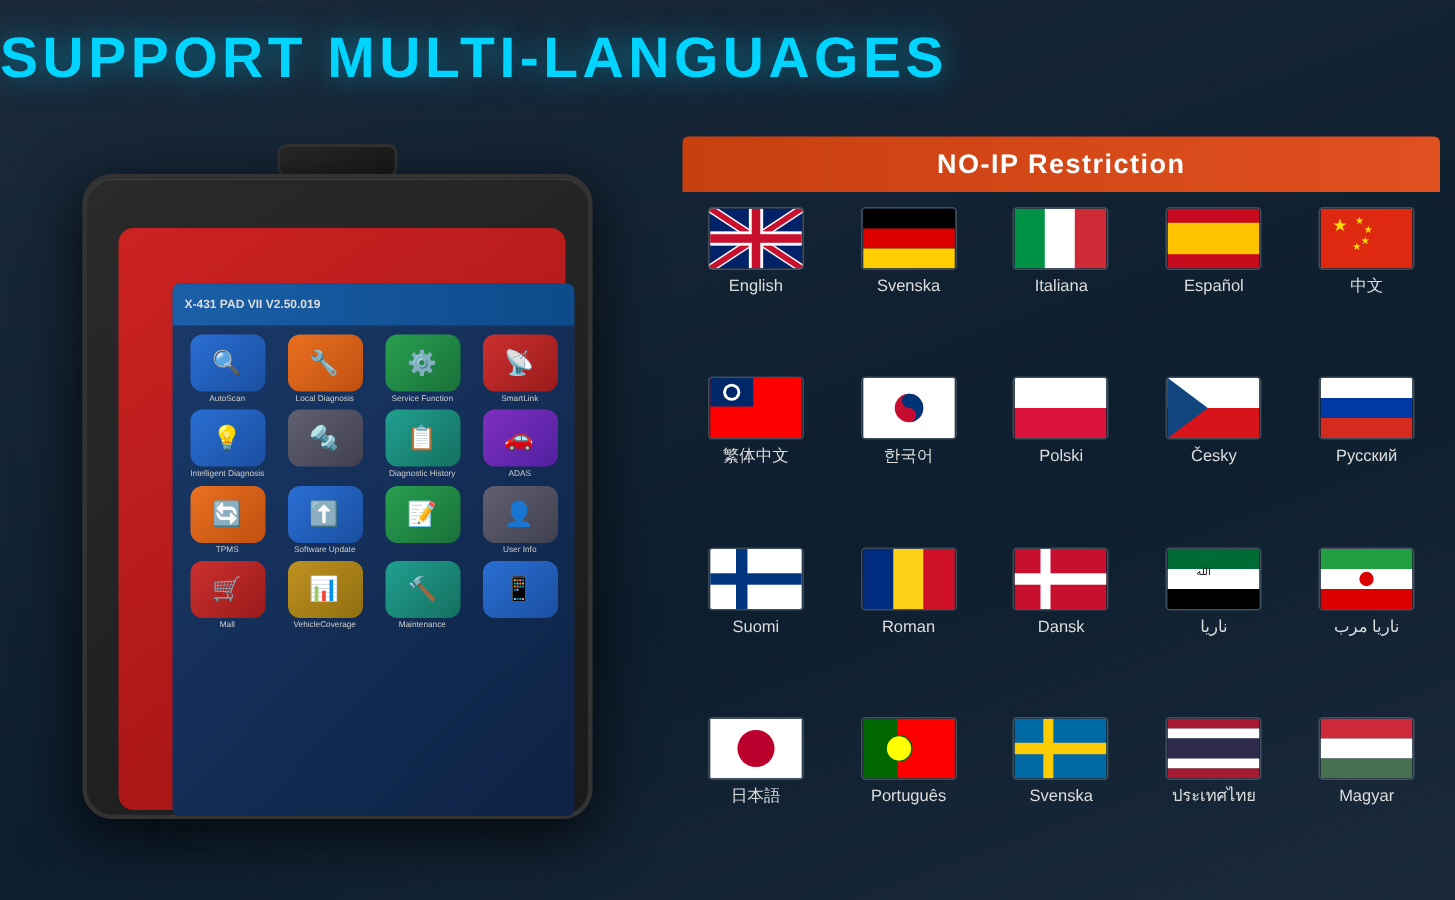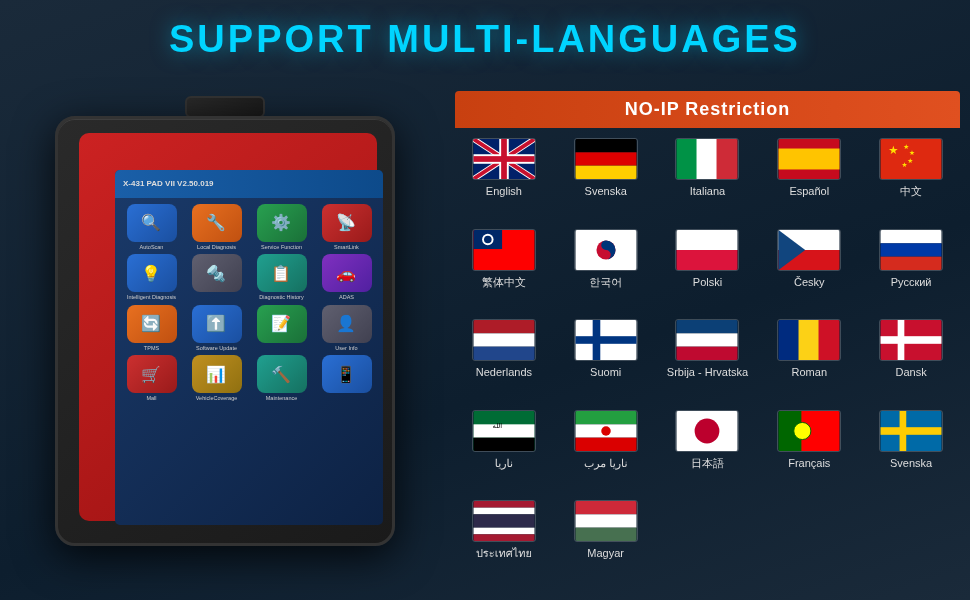--- a/index.html
+++ b/index.html
@@ -11,21 +11,21 @@
       background: #1a2a3a;
     }
     .container {
       width: 970px;
       height: 600px;
       display: flex;
       flex-direction: column;
       background: linear-gradient(160deg, #1a2a3a 0%, #0d1e2e 60%, #1a2a3a 100%);
     }
     .header {
-      text-align: center;
+      text-align: left;
       padding: 18px 0 10px;
     }
     .header h1 {
       font-size: 38px;
       font-weight: 900;
       color: #00d4ff;
       letter-spacing: 3px;
       text-transform: uppercase;
       text-shadow: 0 0 20px rgba(0,212,255,0.5);
     }
@@ -72,21 +72,21 @@
       left: 50%;
       transform: translateX(-50%);
     }
     
     .tablet-red-border {
       position: absolute;
       width: 298px;
       height: 388px;
       background: linear-gradient(145deg, #cc2222, #991111);
       border-radius: 10px;
-      top: 14px;
+      top: 33px;
       left: 21px;
     }
     
     .tablet-screen {
       position: absolute;
       width: 268px;
       height: 355px;
       background: linear-gradient(135deg, #1a3a6a, #0d2244);
       border-radius: 5px;
       top: 37px;
@@ -395,46 +395,26 @@
                 <rect width="64" height="14" fill="#fff"></rect>
                 <rect y="14" width="64" height="14" fill="#0039A6"></rect>
                 <rect y="28" width="64" height="14" fill="#D52B1E"></rect>
               </svg>
             </div>
     <div class="flag-label">Русский</div>
   </div>
           <div class="flag-item">
     <div class="flag-img">
               <svg width="64" height="42" viewBox="0 0 64 42">
-                <rect width="64" height="14" fill="#AE1C28"></rect>
-                <rect y="14" width="64" height="14" fill="#fff"></rect>
-                <rect y="28" width="64" height="14" fill="#21468B"></rect>
-              </svg>
-            </div>
-    <div class="flag-label">Nederlands</div>
-  </div>
-          <div class="flag-item">
-    <div class="flag-img">
-              <svg width="64" height="42" viewBox="0 0 64 42">
                 <rect width="64" height="42" fill="white"></rect>
                 <rect x="18" y="0" width="8" height="42" fill="#003580"></rect>
                 <rect y="17" width="64" height="8" fill="#003580"></rect>
               </svg>
             </div>
     <div class="flag-label">Suomi</div>
-  </div>
-          <div class="flag-item">
-    <div class="flag-img">
-              <svg width="64" height="42" viewBox="0 0 64 42">
-                <rect width="64" height="14" fill="#0C4076"></rect>
-                <rect y="14" width="64" height="14" fill="#fff"></rect>
-                <rect y="28" width="64" height="14" fill="#BF0A30"></rect>
-              </svg>
-            </div>
-    <div class="flag-label">Srbija - Hrvatska</div>
   </div>
           <div class="flag-item">
     <div class="flag-img">
               <svg width="64" height="42" viewBox="0 0 64 42">
                 <rect width="22" height="42" fill="#002B7F"></rect>
                 <rect x="21" width="22" height="42" fill="#FCD116"></rect>
                 <rect x="42" width="22" height="42" fill="#CE1126"></rect>
               </svg>
             </div>
     <div class="flag-label">Roman</div>
@@ -481,21 +461,21 @@
     <div class="flag-label">日本語</div>
   </div>
           <div class="flag-item">
     <div class="flag-img">
               <svg width="64" height="42" viewBox="0 0 64 42">
                 <rect width="25" height="42" fill="#006600"></rect>
                 <rect x="24" width="40" height="42" fill="#FF0000"></rect>
                 <circle cx="25" cy="21" r="9" fill="#FFFF00" stroke="#006600" stroke-width="1"></circle>
               </svg>
             </div>
-    <div class="flag-label">Français</div>
+    <div class="flag-label">Português</div>
   </div>
           <div class="flag-item">
     <div class="flag-img">
               <svg width="64" height="42" viewBox="0 0 64 42">
                 <rect width="64" height="42" fill="#006AA7"></rect>
                 <rect x="20" y="0" width="7" height="42" fill="#FECC02"></rect>
                 <rect y="17" width="64" height="8" fill="#FECC02"></rect>
               </svg>
             </div>
     <div class="flag-label">Svenska</div>

